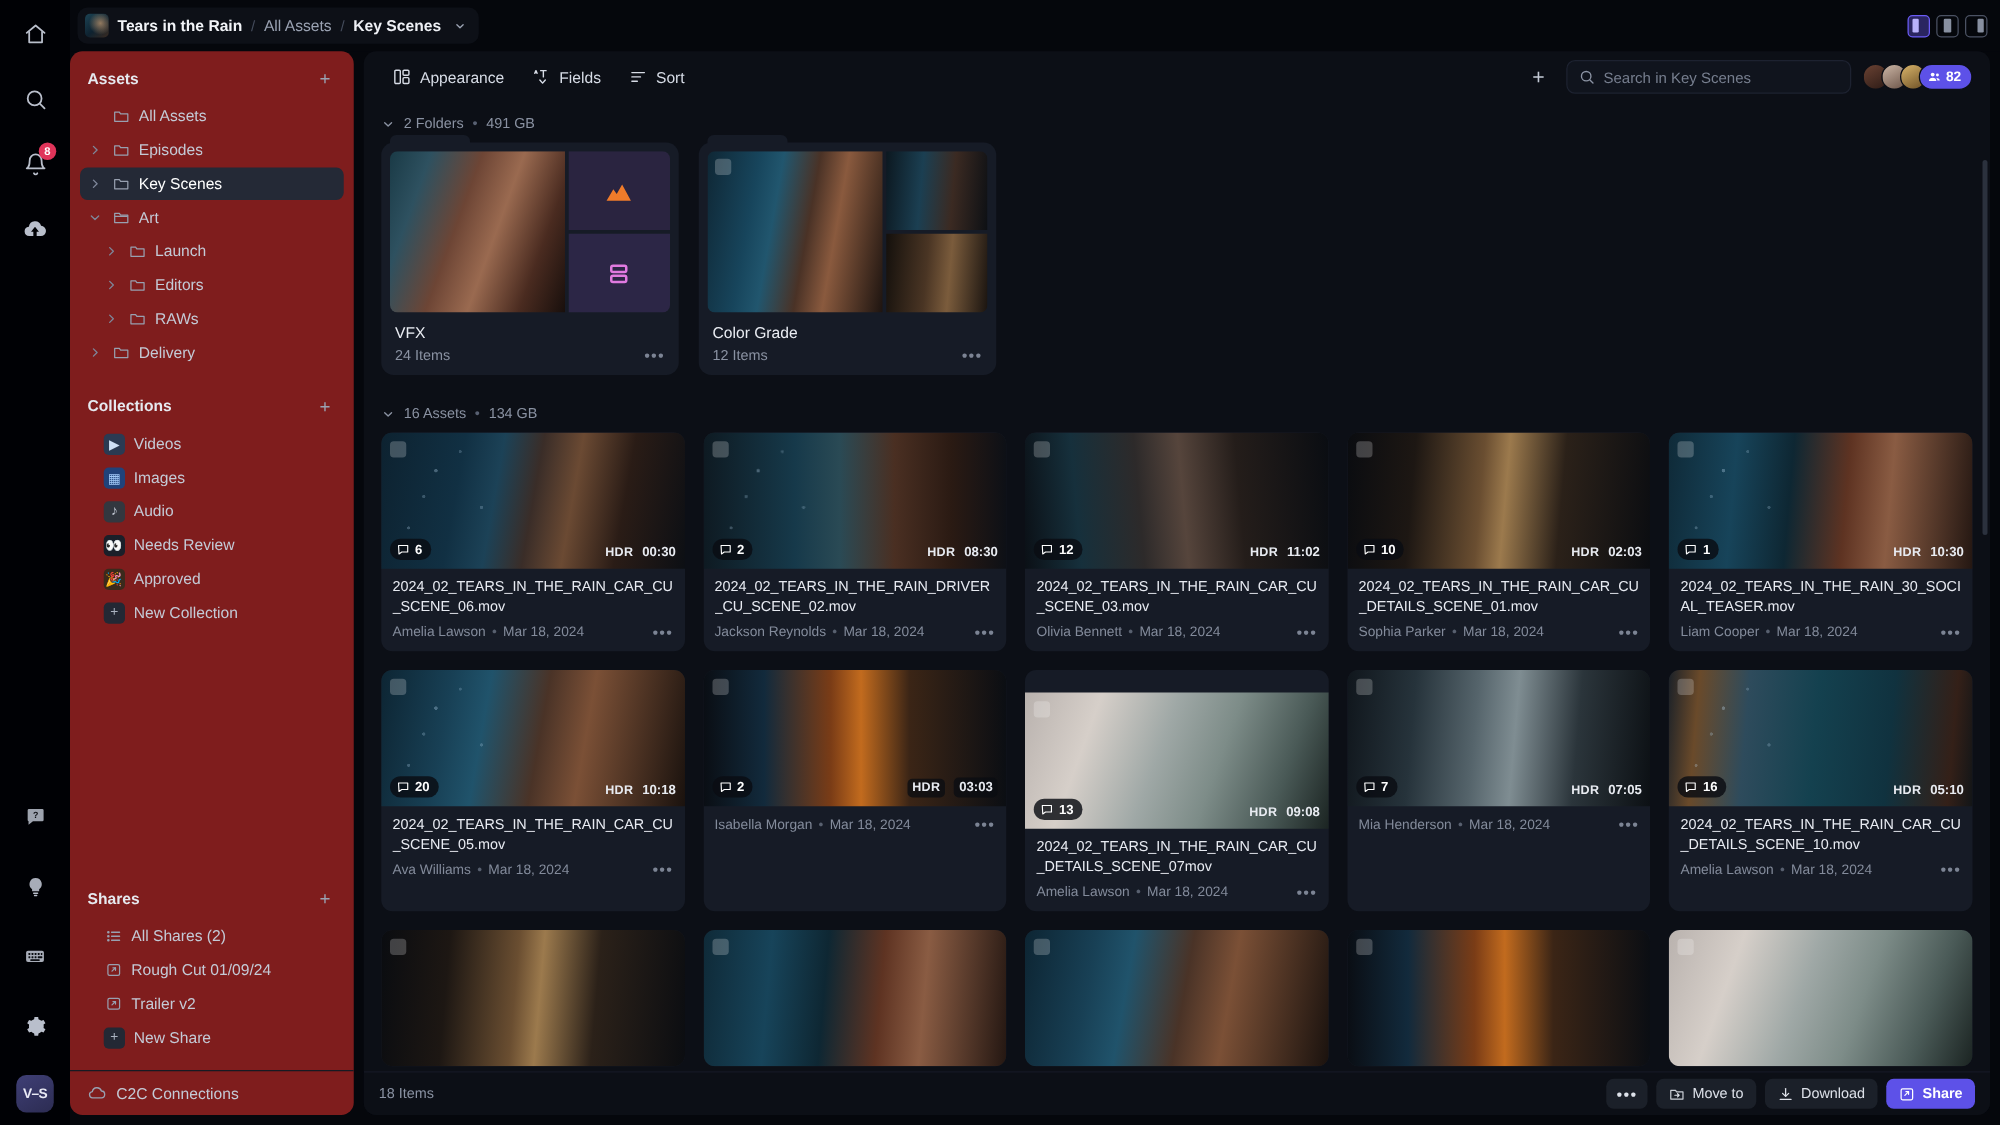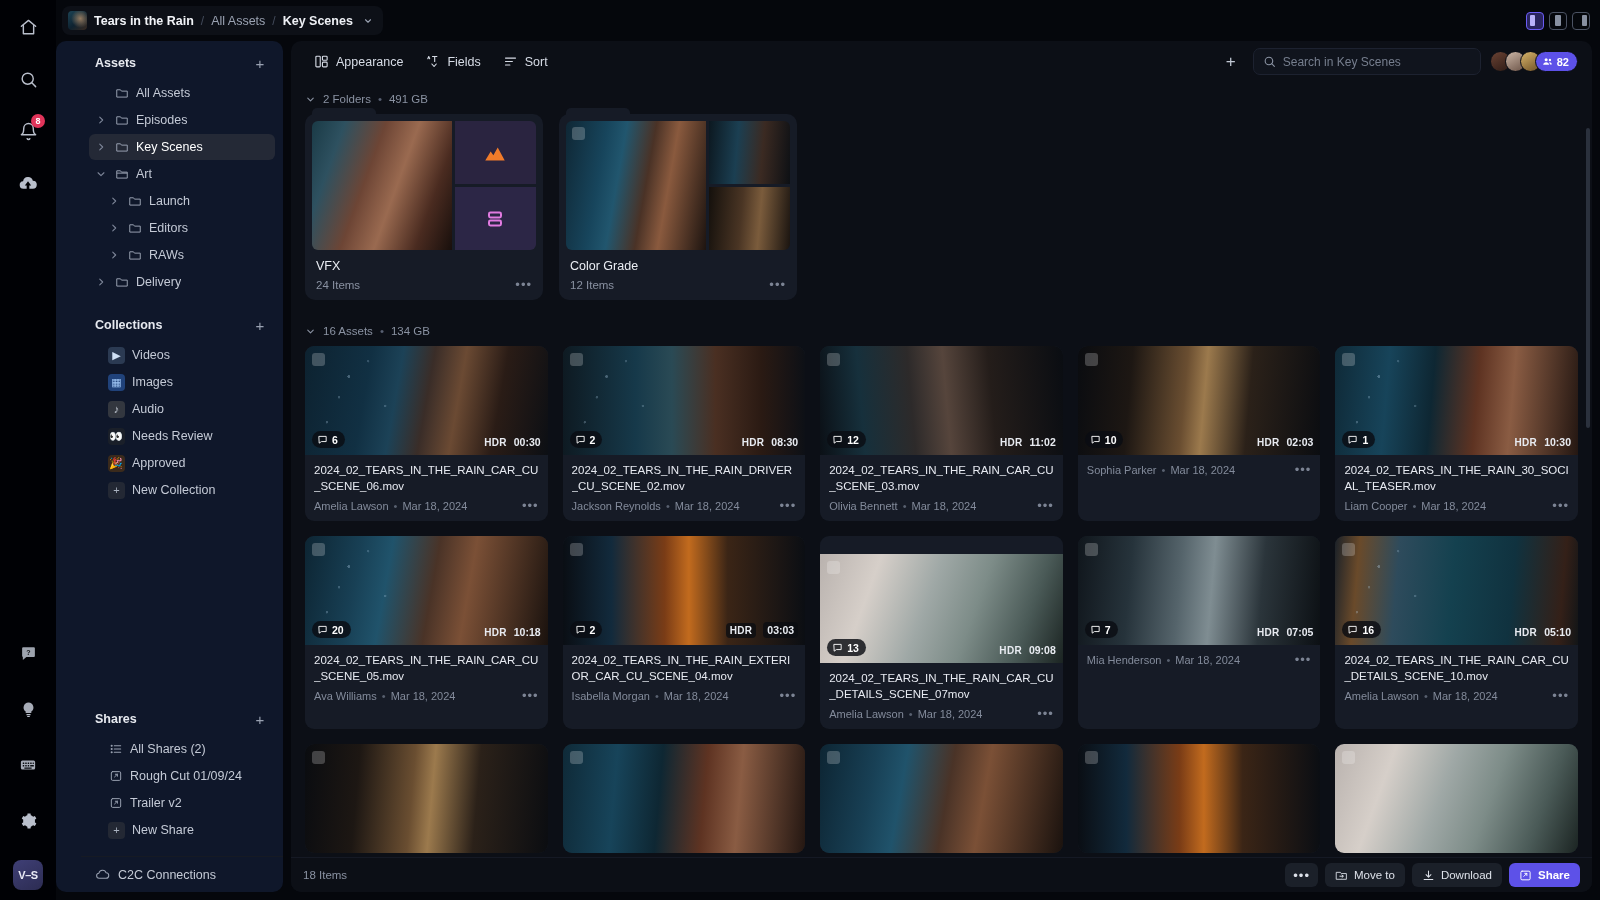--- a/index.html
+++ b/index.html
@@ -81,24 +81,23 @@
   .pbtn i { display:block; background: #8890a1; }
   .pbtn.active { border-color: #6b5cf6; background: #2a2560; }
   .pbtn.active i { background: #b9b2fb; }
 
   
   .body { flex: 1; display: flex; min-height: 0; padding: 0 8px 8px 0; gap: 8px; }
 
   
   .sidebar {
     width: 227px; flex: 0 0 227px;
-    background: #0f172a; border-radius: 10px;
+    background: #7f1d1d; border-radius: 10px;
     display: flex; flex-direction: column;
     overflow: hidden;
-    padding-left: 25px;
   }
   .sb-section-head {
     display: flex; align-items: center; padding: 13px 14px 7px 14px;
   }
   .sb-section-title { font-size: 12.5px; font-weight: 700; color: #e6e9ef; }
   .sb-plus {
     margin-left: auto; width: 18px; height: 18px; border-radius: 4px;
     display: flex; align-items: center; justify-content: center;
     color: #9aa2b2; cursor: pointer; font-size: 15px; line-height: 1;
   }
@@ -762,20 +761,21 @@
                       </svg>
                     </span>
                     <span>10</span>
                   </div>
                   <div class="badge-right">
                     <span class="badge-hdr">HDR</span>
                     <span class="badge-dur">02:03</span>
                   </div>
                 </div>
                 <div class="asset-meta">
+                  <div class="asset-name">2024_02_TEARS_IN_THE_RAIN_CAR_CU_DETAILS_SCENE_01.mov</div>
                   <div class="asset-sub">
                     <span>Sophia Parker</span>
                     <span class="sep">•</span>
                     <span>Mar 18, 2024</span>
                     <span class="dots">•••</span>
                   </div>
                 </div>
               </div>
               <div class="asset-card">
                 <div class="thumb" style="background:radial-gradient(circle at 18% 28%, rgba(200,230,255,.30) 0 1.2px, transparent 1.6px), radial-gradient(circle at 33% 55%, rgba(200,230,255,.22) 0 1.1px, transparent 1.5px), radial-gradient(circle at 9% 70%, rgba(200,230,255,.25) 0 1px, transparent 1.4px), radial-gradient(circle at 26% 14%, rgba(200,230,255,.2) 0 1px, transparent 1.4px), radial-gradient(circle at 14% 47%, rgba(190,225,250,.24) 0 1.1px, transparent 1.5px),linear-gradient(95deg,#0f2a38 0%,#17445a 22%,#0e2733 40%,#5e3322 58%,#8a5c43 72%,#241712 100%); background-size:auto, auto;">
@@ -839,21 +839,20 @@
                       </svg>
                     </span>
                     <span>2</span>
                   </div>
                   <div class="badge-right">
                     <span class="badge-hdr boxed">HDR</span>
                     <span class="badge-dur boxed">03:03</span>
                   </div>
                 </div>
                 <div class="asset-meta">
-                  <div class="asset-name">2024_02_TEARS_IN_THE_RAIN_EXTERIOR_CAR_CU_SCENE_04.mov</div>
                   <div class="asset-sub">
                     <span>Isabella Morgan</span>
                     <span class="sep">•</span>
                     <span>Mar 18, 2024</span>
                     <span class="dots">•••</span>
                   </div>
                 </div>
               </div>
               <div class="asset-card">
                 <div class="thumb" style="background:linear-gradient(110deg,#b9b2ae 0%,#d6cfc9 22%,#9fa8a6 44%,#7d8c88 62%,#4a5a57 82%,#1b2422 100%); background-size:auto, auto;margin-top:18px;">

